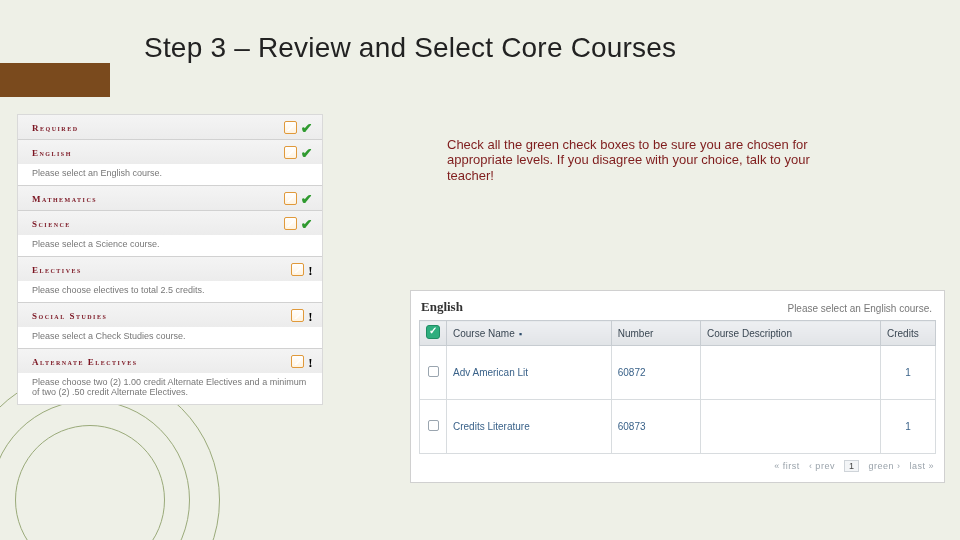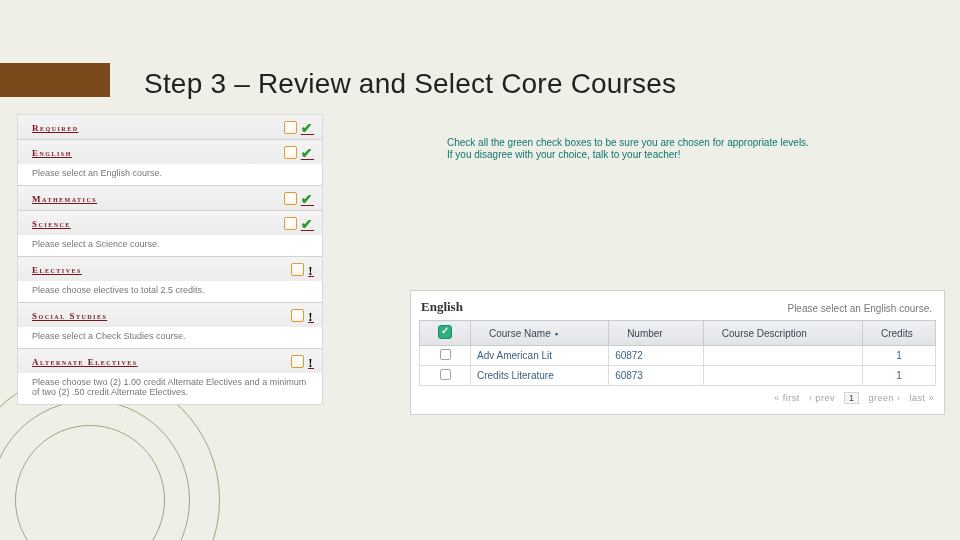--- a/index.html
+++ b/index.html
@@ -38,21 +38,20 @@
   .r2 { width: 200px; height: 200px; left: 30px; top: 30px; }
   .r3 { width: 150px; height: 150px; left: 55px; top: 55px; }
 
   .title {
     position: absolute;
     top: 32px;
     left: 144px;
     font-size: 28px;
     color: #222;
     letter-spacing: .2px;
-    margin-top: 36px;
   }
 
   
   .req-panel {
     position: absolute;
     top: 114px;
     left: 17px;
     width: 306px;
     background: #fff;
     border: 1px solid #d9d9d9;
@@ -70,21 +69,20 @@
     font-size: 9px;
     font-weight: bold;
     letter-spacing: 1.5px;
     color: #7b1421;
     font-family: Georgia, serif;
     font-variant: small-caps;
     display: flex;
     justify-content: space-between;
     align-items: center;
     min-height: 20px;
-    text-decoration: underline;
   }
   .req-sub {
     padding: 4px 8px 7px 14px;
     font-size: 9px;
     color: #777;
     background: #fff;
   }
   .status-cell { display:flex; align-items:center; gap:4px; }
   .pencilbox {
     width: 13px; height: 13px;
@@ -103,23 +101,23 @@
   }
   .check-g { color:#2f9a2f; font-size:14px; font-weight:bold; line-height:13px; transform:translateY(1px);}
   .bang   { color:#000; font-size:13px; font-weight:bold; line-height:13px; font-family:Georgia,serif; transform:translateY(1px);}
 
   
   .instr {
     position: absolute;
     top: 137px;
     left: 447px;
     width: 370px;
-    font-size: 10px;
+    font-size: 13px;
     line-height: 1.18;
-    color: #0f766e;
+    color: #7f1d1d;
   }
 
   
   .course-panel {
     position: absolute;
     top: 290px;
     left: 410px;
     width: 535px;
     background: #fff;
     border: 1px solid #d0d0d0;
@@ -143,28 +141,28 @@
   }
   table.course {
     width: 100%;
     border-collapse: collapse;
     margin-top: 6px;
     font-size: 10px;
   }
   table.course th {
     background: linear-gradient(#eef0f2,#e1e4e7);
     border: 1px solid #c7ccd1;
-    padding: 4px 18px;
+    padding: 4px 6px;
     font-weight: normal;
     text-align: left;
     color: #3a4753;
   }
   table.course td {
     border: 1px solid #d8dcdf;
-    padding: 3px 6px;
+    padding: 20px 6px;
     color: #3a6289;
     background: #fff;
   }
   table.course td.chkcell { width:18px; text-align:center; }
   .hdr-chk {
     width: 14px; height: 14px;
     display:inline-block;
     border-radius:3px;
     background:#2fae7e;
     border:1px solid #1f8d63;
@@ -296,21 +294,21 @@
   <div class="course-title">English</div>
   <div class="course-hint">Please select an English course.</div>
 
   <table class="course">
     <thead>
       <tr>
         <th class="chkcell"><span class="hdr-chk"></span></th>
         <th><span>Course Name</span><span class="sort-dot">▪</span></th>
         <th>Number</th>
         <th>Course Description</th>
-        <th style="width:73px">Credits</th>
+        <th style="width:55px">Credits</th>
       </tr>
     </thead>
     <tbody>
       <tr>
         <td class="chkcell"><span class="row-chk"></span></td>
         <td>Adv American Lit</td>
         <td>60872</td>
         <td></td>
         <td style="text-align:center">1</td>
       </tr>

